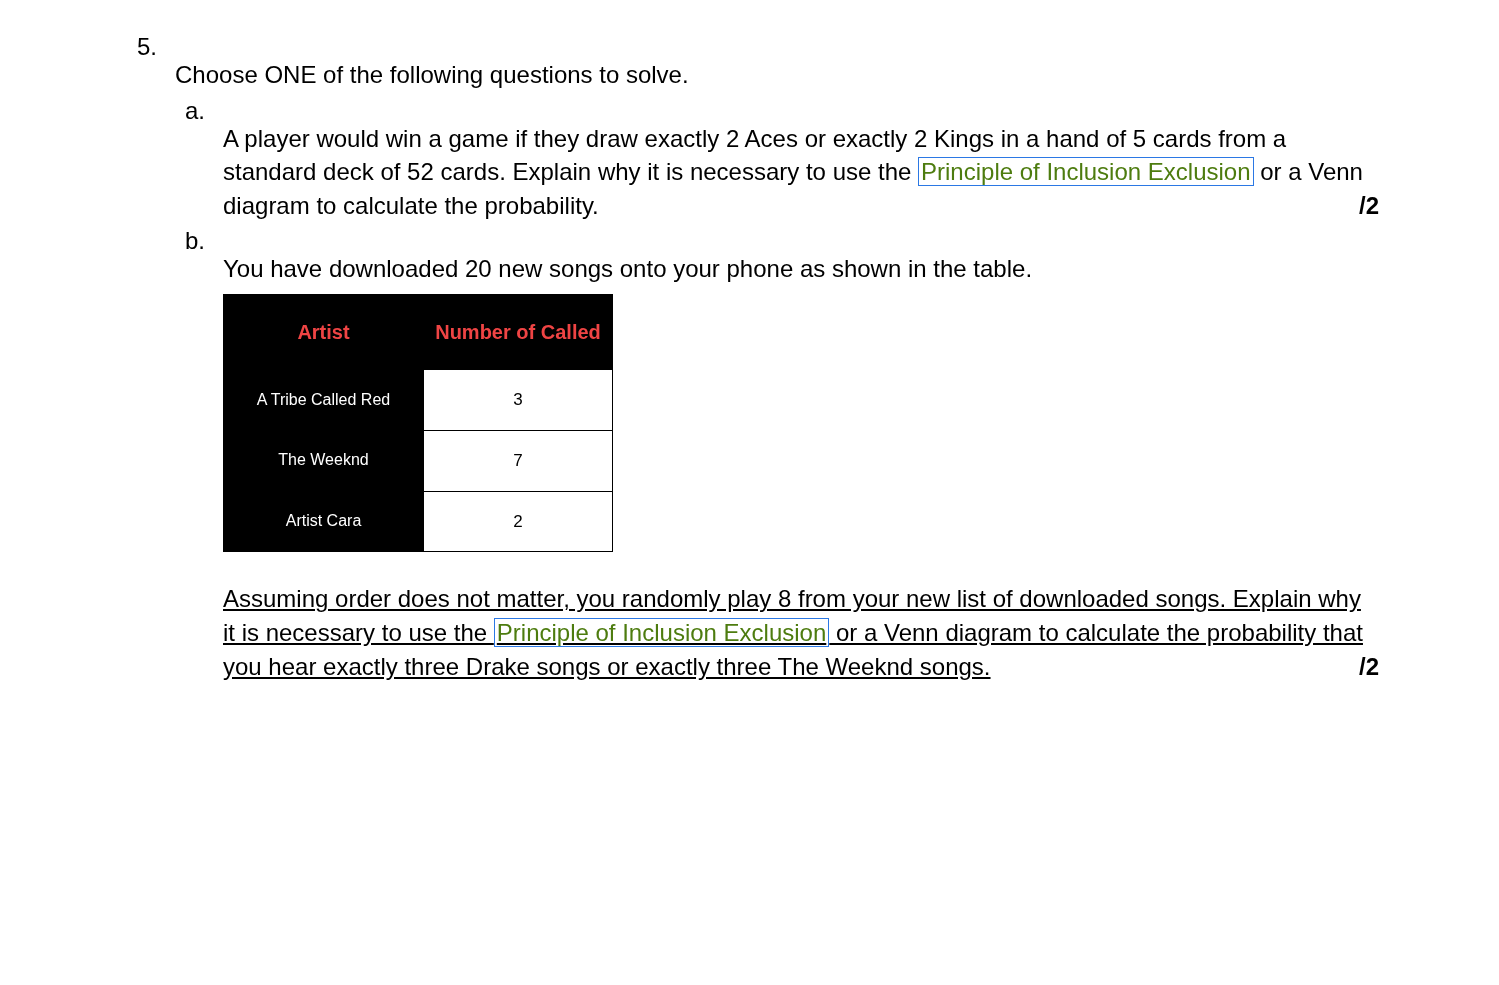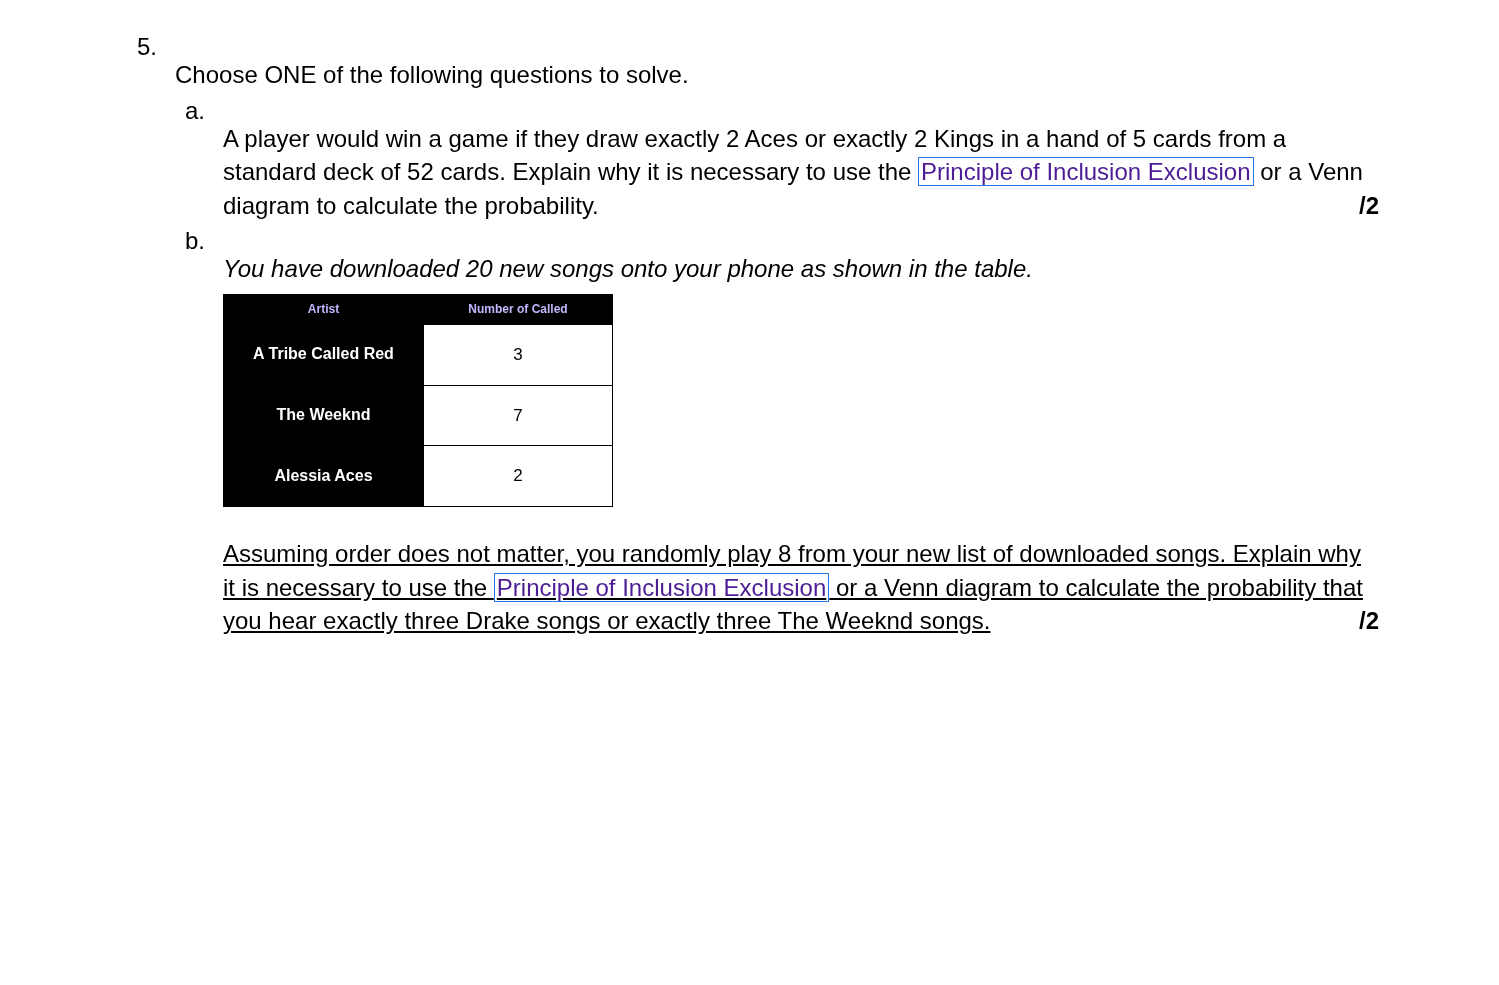--- a/index.html
+++ b/index.html
@@ -43,64 +43,63 @@
     .sub-content {
       flex: 1;
       position: relative;
     }
     .para {
       position: relative;
       margin-top: 28px;
     }
     .boxed-link {
       border: 1px solid #2b78e4;
-      color: #4c1d95;
+      color: #4d7c0f;
       padding: 0 2px;
       display: inline;
     }
     .score-mark-inline {
       float: right;
       font-weight: bold;
       margin-left: 30px;
     }
     table.song-table {
       border-collapse: collapse;
       margin: 8px 0 30px 0;
       width: 390px;
     }
     table.song-table th {
       background: #000;
-      color: #c4b5fd;
-      font-size: 12px;
+      color: #ef4444;
+      font-size: 20px;
       font-weight: bold;
-      padding: 6px 8px;
+      padding: 23px 8px;
       border: 1px solid #000;
       text-align: center;
     }
     table.song-table td.artist-cell {
       background: #000;
       color: #fff;
       font-size: 16px;
-      font-weight: bold;
+      font-weight: normal;
       padding: 18px 8px;
       border: 1px solid #000;
       text-align: center;
       width: 200px;
     }
     table.song-table td.count-cell {
       background: #fff;
       color: #000;
       font-size: 17px;
       padding: 18px 8px;
       border: 1px solid #000;
       text-align: center;
     }
     .para-b1 {
       margin-bottom: 4px;
-      font-style: italic;
     }
     .para-b2 {
       margin-top: 20px;
       position: relative;
       text-decoration: underline;
     }
   </style>
 </head>
 <body>
 
@@ -136,21 +135,21 @@
             <tbody>
               <tr>
                 <td class="artist-cell">A Tribe Called Red</td>
                 <td class="count-cell">3</td>
               </tr>
               <tr>
                 <td class="artist-cell">The Weeknd</td>
                 <td class="count-cell">7</td>
               </tr>
               <tr>
-                <td class="artist-cell">Alessia Aces</td>
+                <td class="artist-cell">Artist Cara</td>
                 <td class="count-cell">2</td>
               </tr>
             </tbody>
           </table>
 
           <div class="para para-b2">
             <span>Assuming order does not matter, you randomly play 8 from your new list of downloaded songs.  Explain why it is necessary to use the </span><span class="boxed-link">Principle of Inclusion Exclusion</span><span> or a Venn diagram to calculate the probability that you hear exactly three Drake songs or exactly three The Weeknd songs.</span>
             <span class="score-mark-inline">/2</span>
           </div>
         </div>

